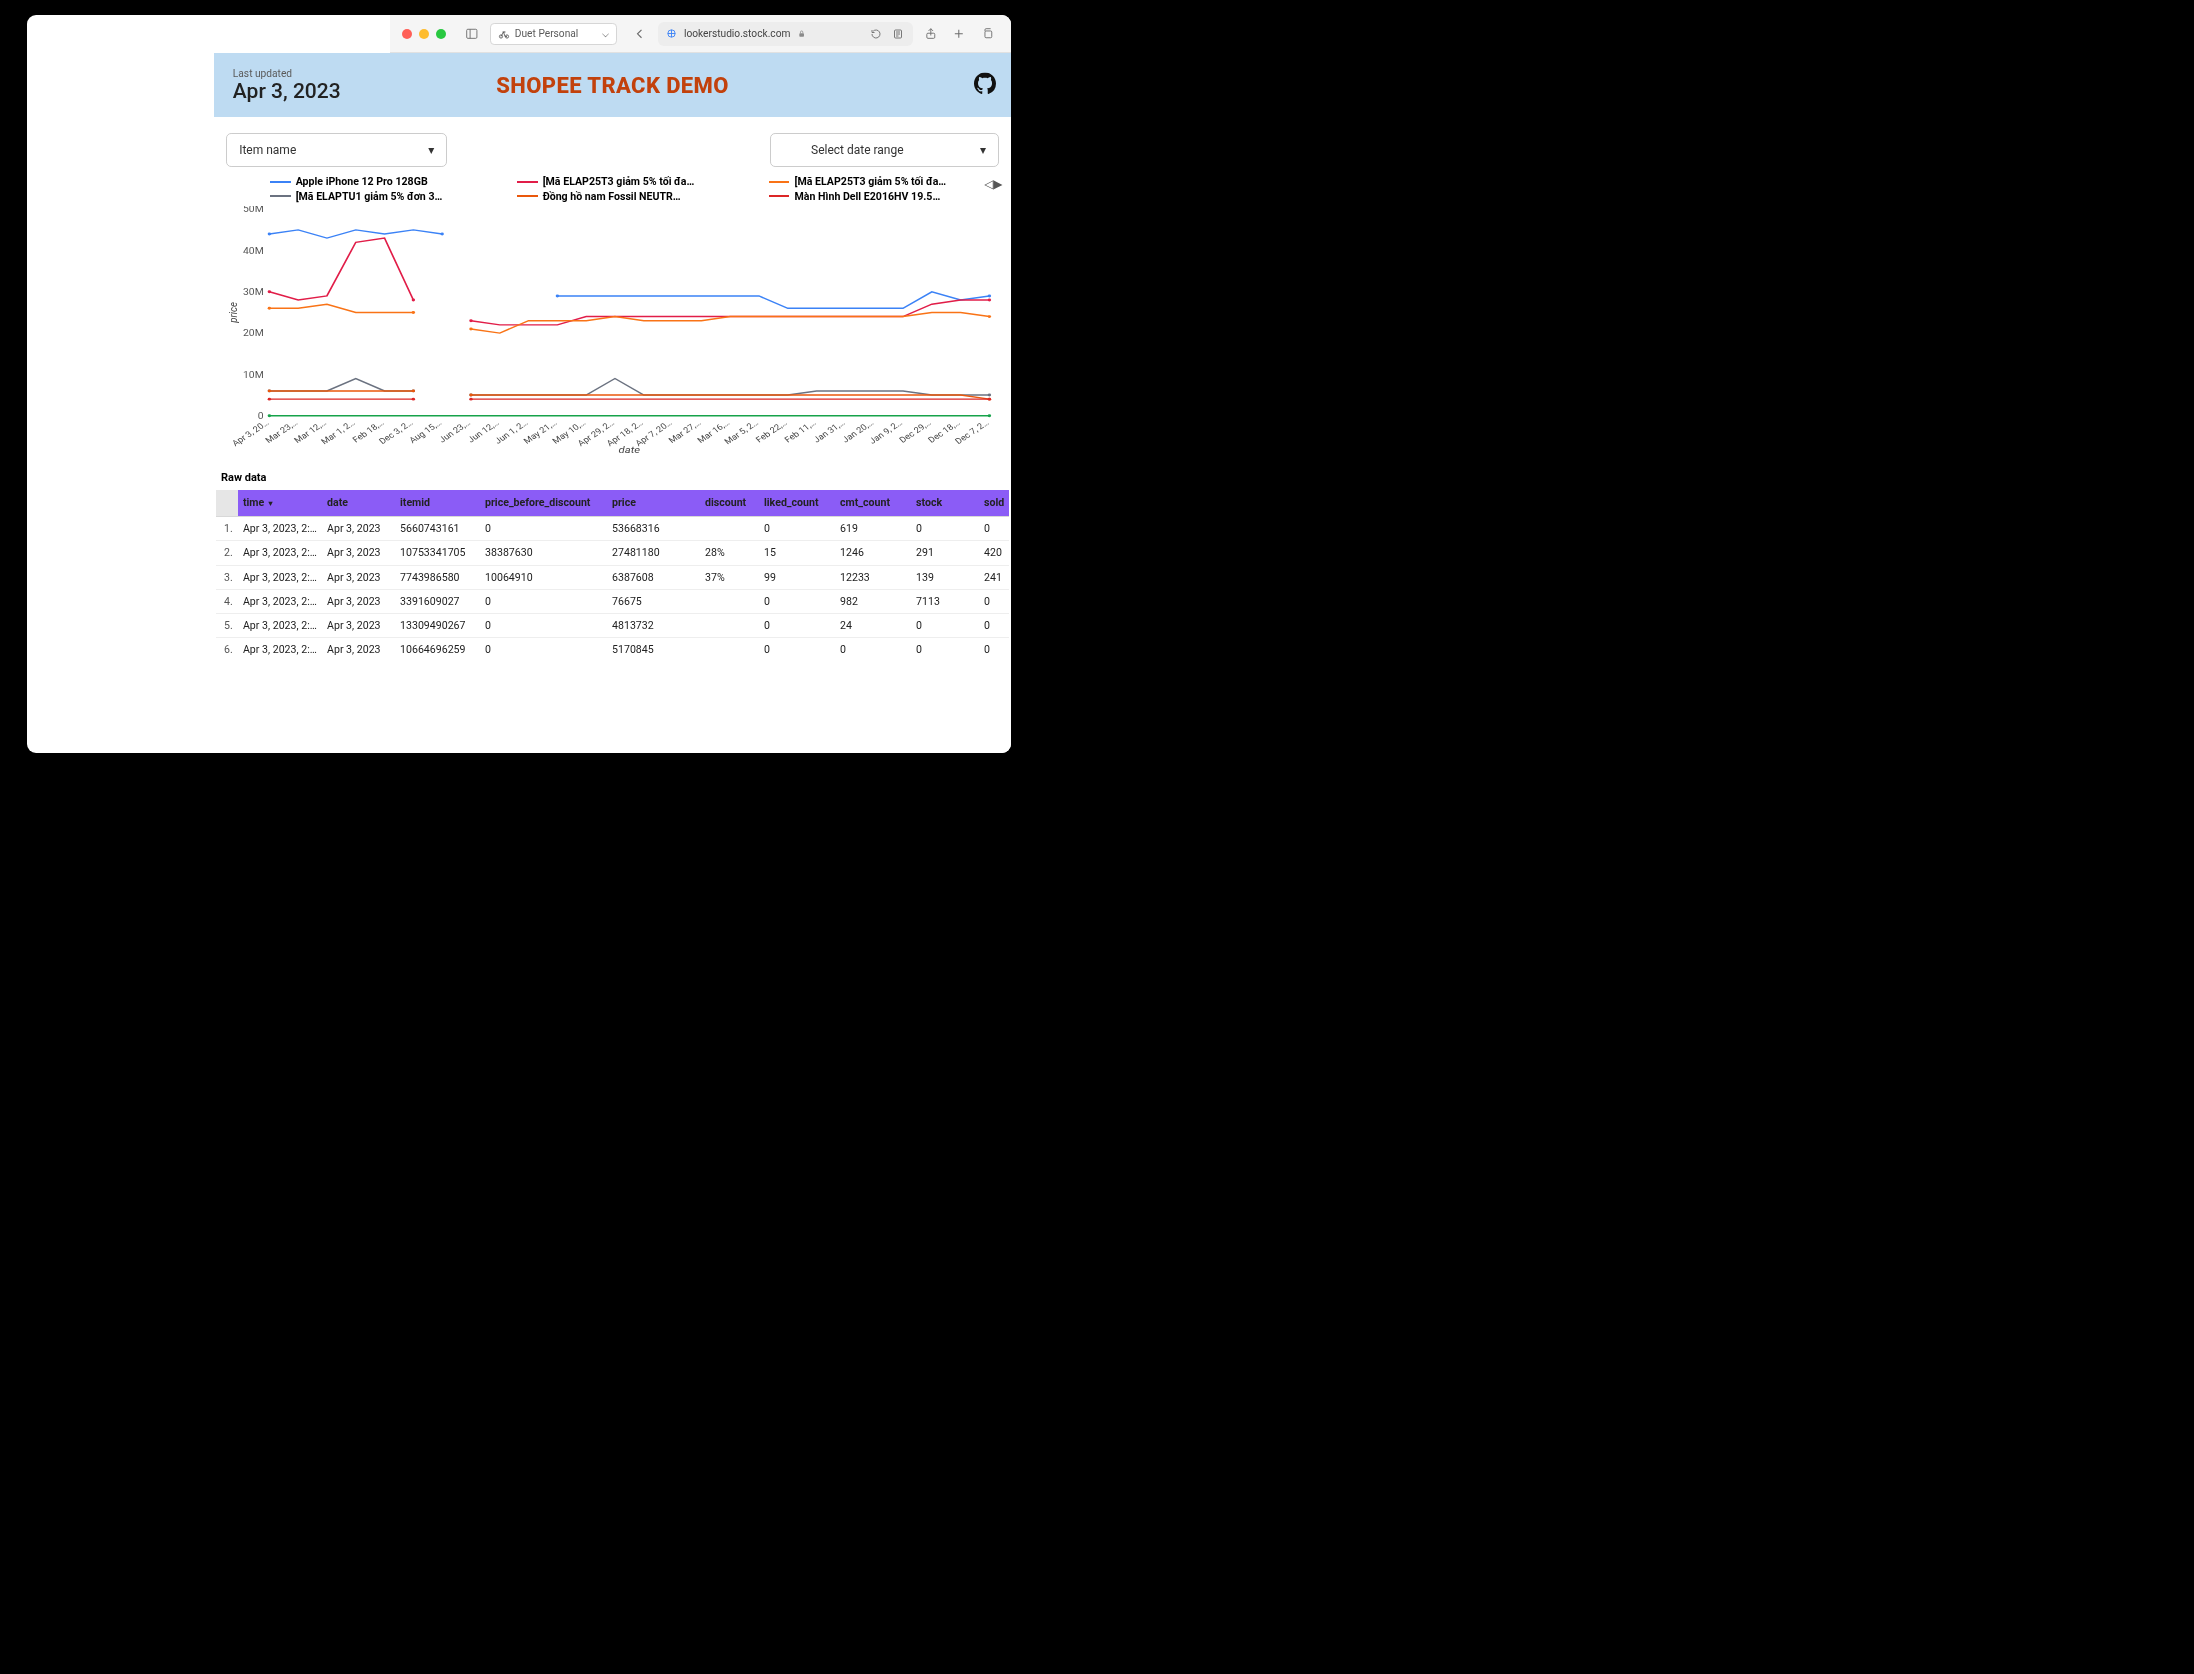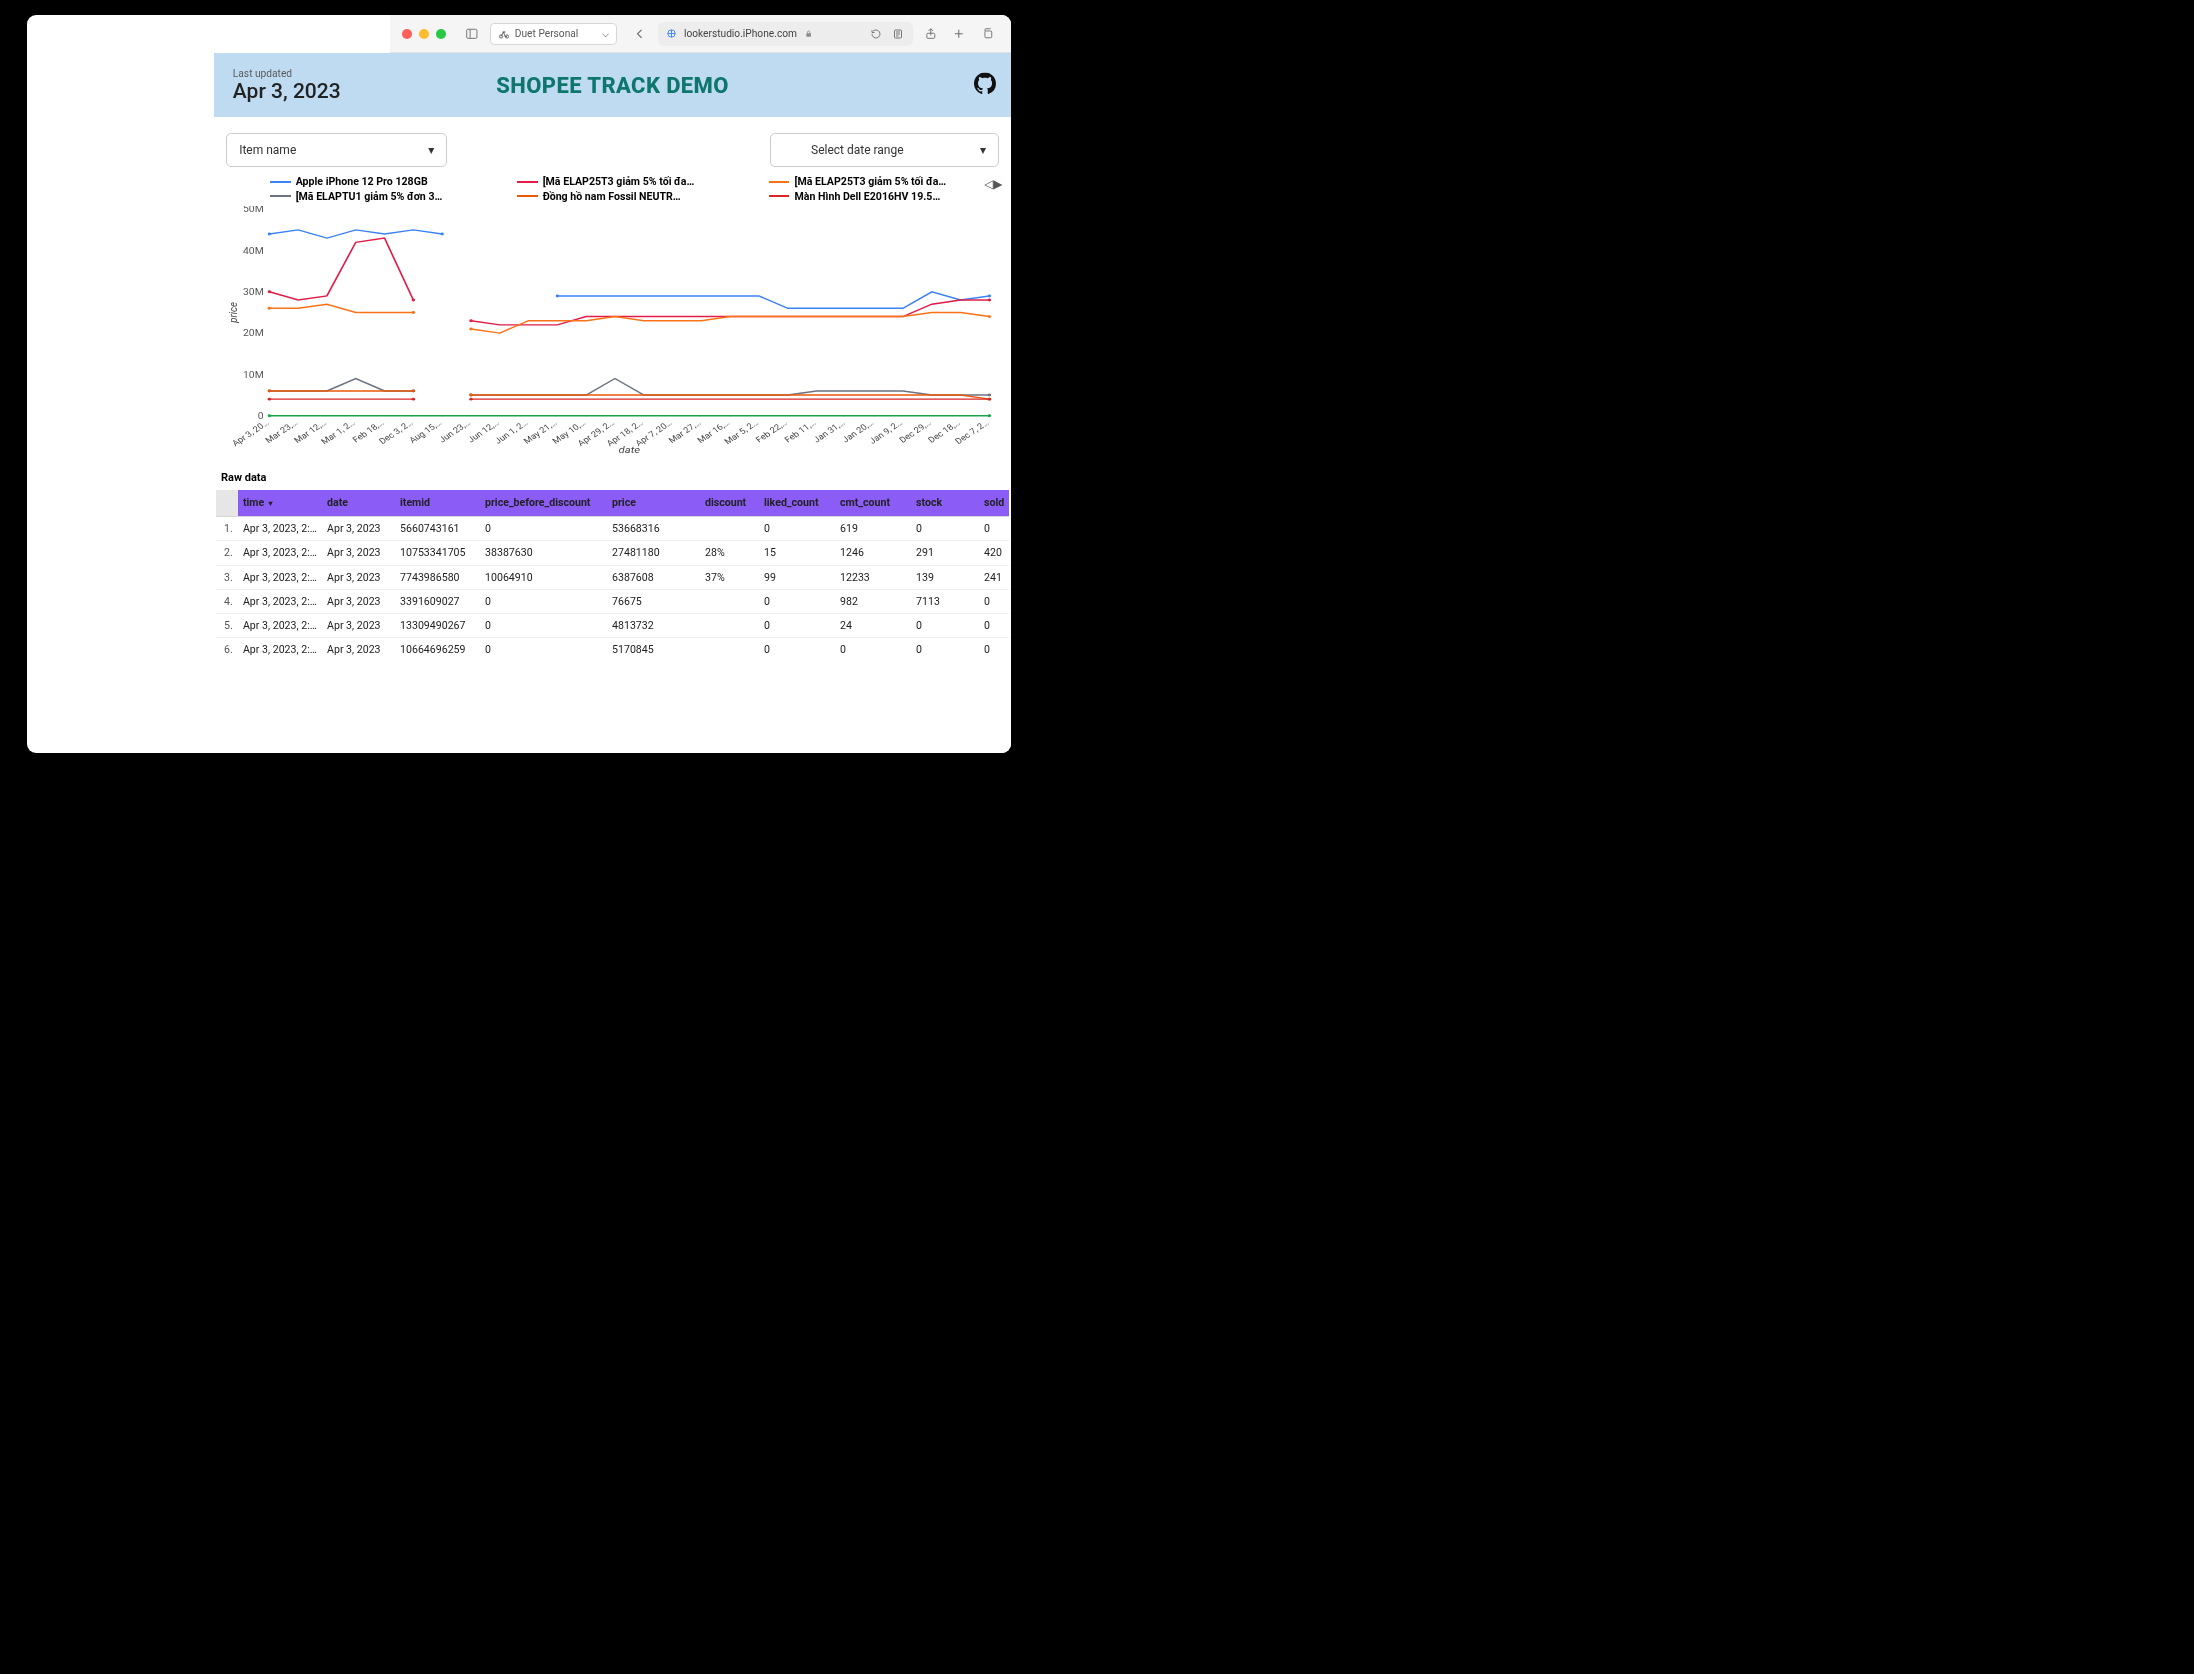--- a/index.html
+++ b/index.html
@@ -54,21 +54,21 @@
 .header-band {
   background:#bedbf2;
   padding:8.5px 18.7px 8.5px 18.7px;
   display:flex; align-items:center; position:relative;
   min-height:64px;
 }
 .last-updated-lbl { font-size:10.2px; color:#5a5a5a; }
 .last-updated-val { font-size:21px; font-weight:500; color:#222; }
 .app-title {
   position:absolute; left:0; right:0; text-align:center;
-  font-size:22px; font-weight:800; color:#0f766e; letter-spacing:0.4px;
+  font-size:22px; font-weight:800; color:#c2410c; letter-spacing:0.4px;
   pointer-events:none;
 }
 .gh { position:absolute; right:15.3px; top:50%; transform:translateY(-50%); }
 .gh svg { width:22px; height:22px; }
 .controls-row {
   display:flex; justify-content:space-between; padding:15.3px 12px 5.1px 12px;
 }
 .dropdown {
   height:34px; border:0.8px solid #ccc; border-radius:5.1px; background:#fff;
   display:flex; align-items:center; justify-content:space-between;
@@ -133,21 +133,21 @@
       <svg viewBox="0 0 24 24" fill="none" stroke="currentColor" stroke-width="2">
           <polyline points="15 5 8 12 15 19"></polyline>
         </svg>
     </div>
     <div class="addr-wrap">
       <div class="addr">
         <svg viewBox="0 0 24 24" width="11" height="11" fill="none" stroke="#3b82f6" stroke-width="2">
             <circle cx="12" cy="12" r="8"></circle>
             <path d="M12 4v16M4 12h16"></path>
           </svg>
-        <span class="host">lookerstudio.iPhone.com</span>
+        <span class="host">lookerstudio.stock.com</span>
         <svg viewBox="0 0 24 24" width="9.3" height="9.3" fill="#8a8a8a">
             <rect x="6" y="11" width="12" height="9" rx="2"></rect>
             <path d="M9 11V8a3 3 0 0 1 6 0v3" fill="none" stroke="#8a8a8a" stroke-width="2"></path>
           </svg>
         <span style="flex:1"></span>
         <svg viewBox="0 0 24 24" width="12" height="12" fill="none" stroke="#6a6a6a" stroke-width="1.8">
             <path d="M4 12a8 8 0 1 0 2.3-5.6M4 4v5h5"></path>
           </svg>
         <svg viewBox="0 0 24 24" width="12" height="12" fill="none" stroke="#6a6a6a" stroke-width="1.8" style="margin-left:3.4px;">
             <rect x="5" y="4" width="14" height="16" rx="2"></rect>

